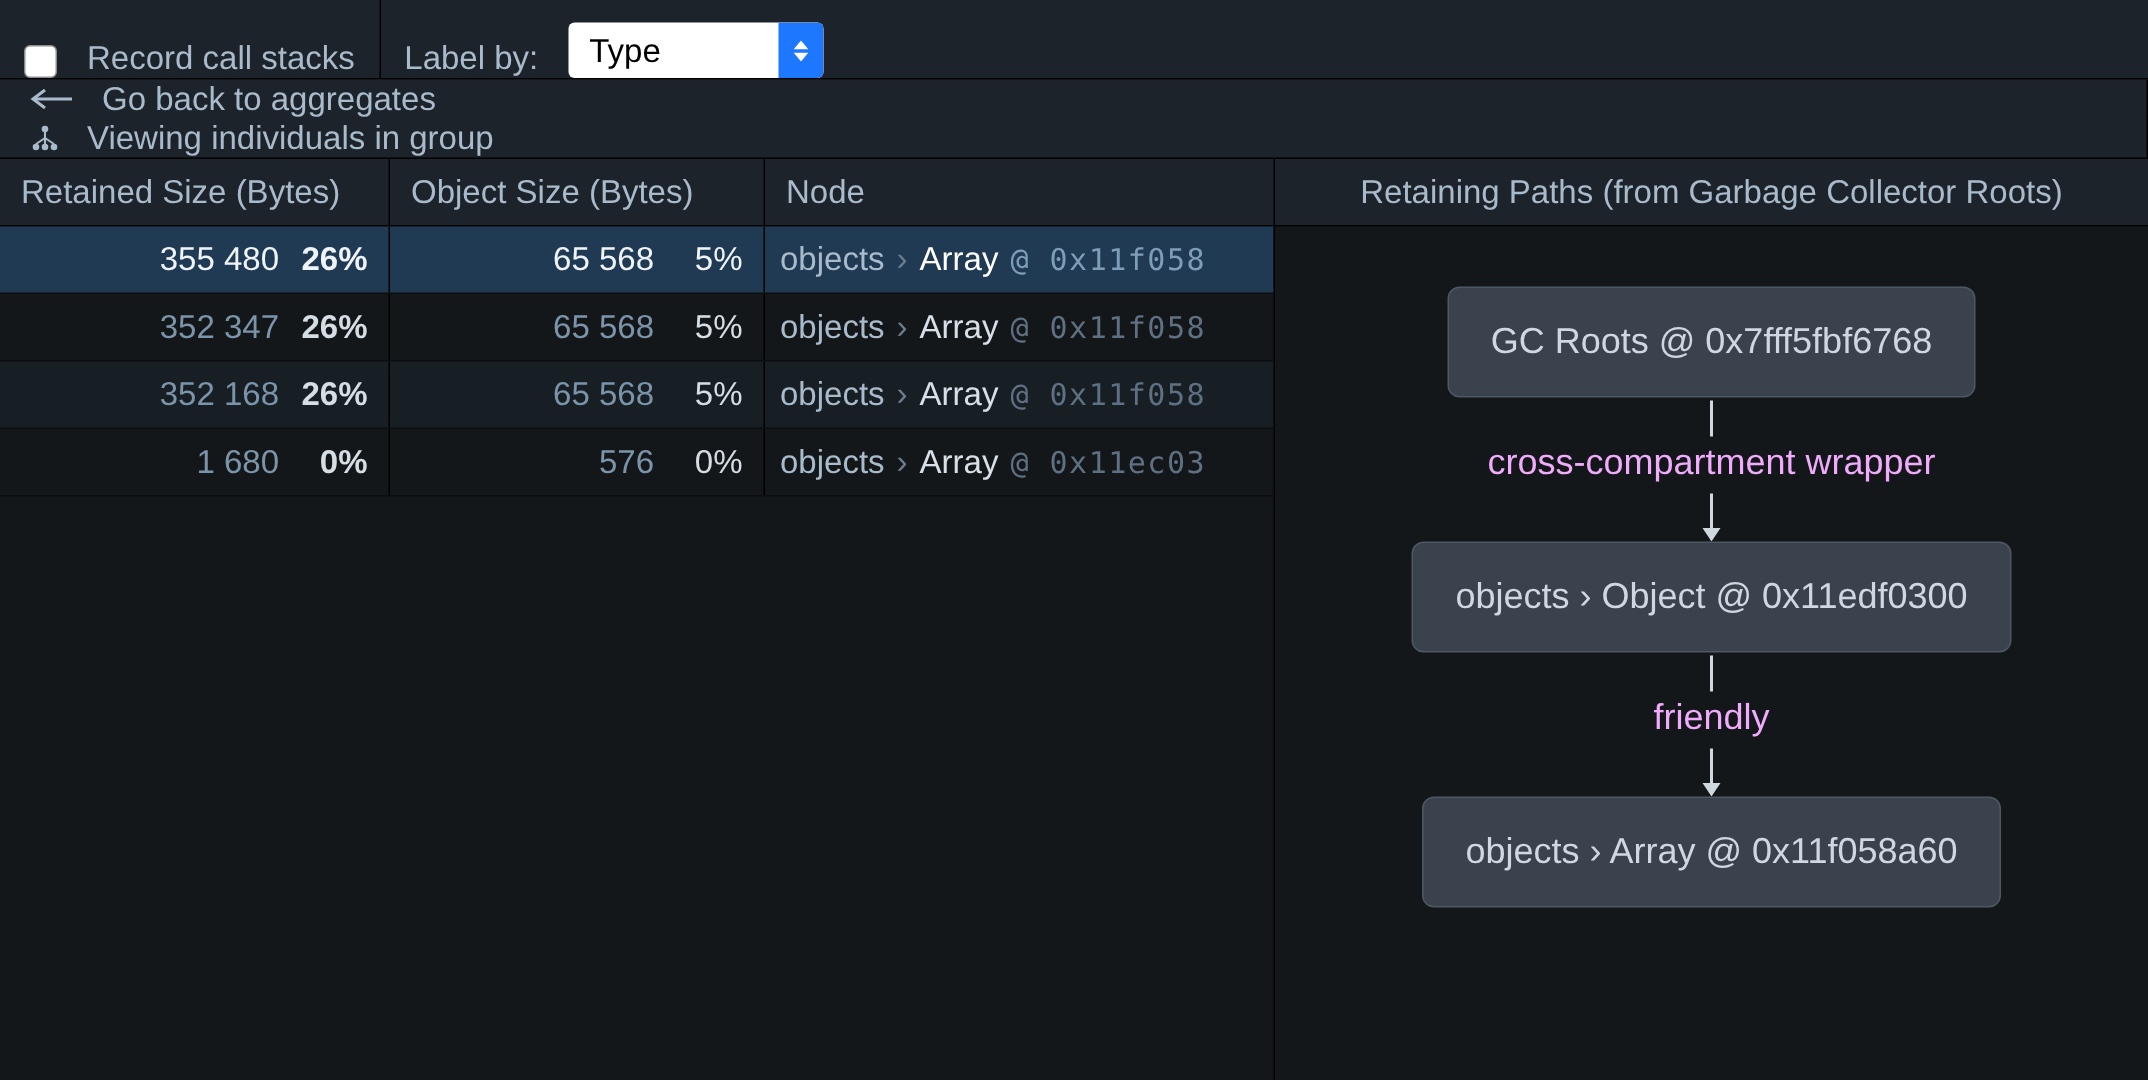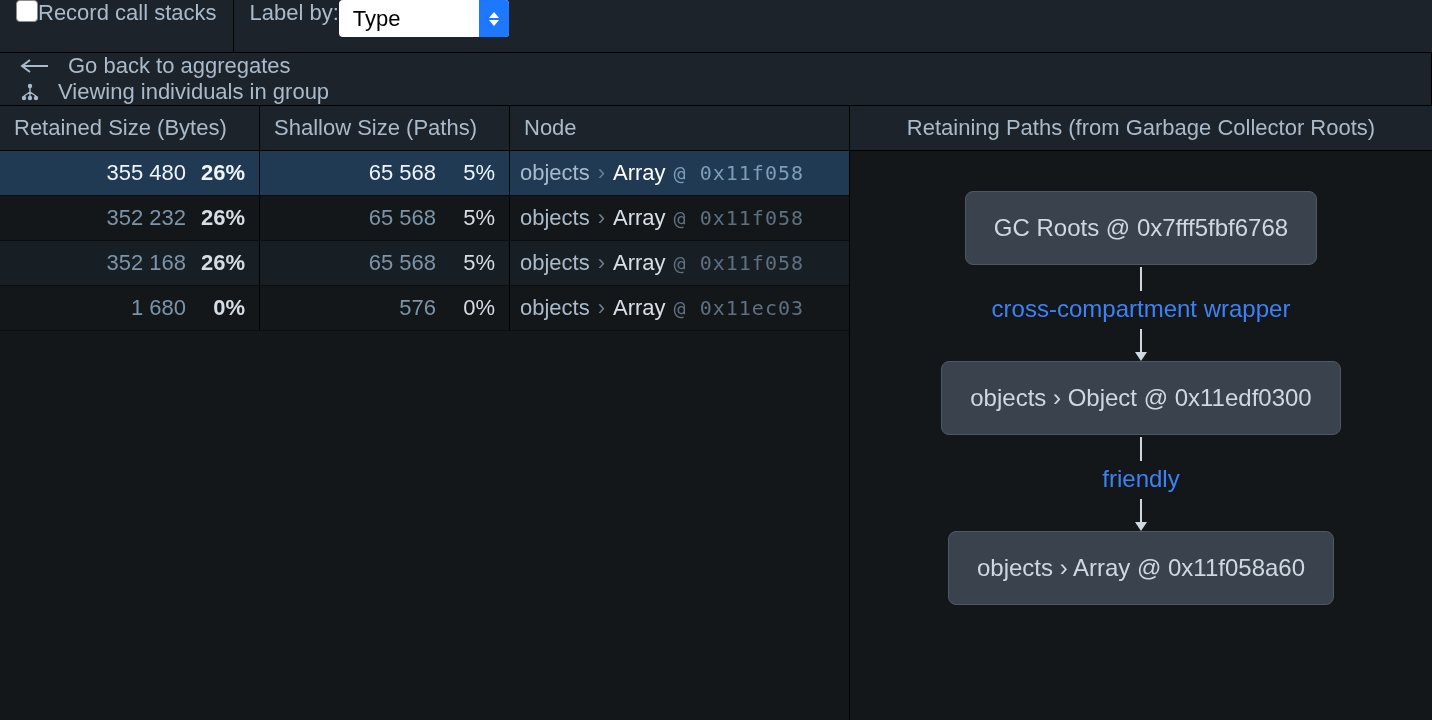--- a/index.html
+++ b/index.html
@@ -14,24 +14,24 @@
   
   .toolbar {
     display: flex;
     align-items: stretch;
     height: 53px;
     border-bottom: 1px solid #000;
     background: #1d232a;
     font-size: 22px;
   }
   .toolbar .cell {
-    display: flex; align-items: flex-start;
+    display: flex; align-items: flex-end;
     padding: 0 16px;
     border-right: 1px solid #000;
-    gap: 0;
+    gap: 20px;
   }
   .toolbar .cell:last-child { border-right: none; }
   .checkbox {
     width: 22px; height: 22px;
     border-radius: 4px;
     background: #fff;
     border: 1px solid #8d8d8d;
     flex: none;
   }
   .select-wrap {
@@ -159,21 +159,21 @@
     background: #3a434d;
     border: 1px solid #4d5862;
     border-radius: 8px;
     padding: 22px 28px;
     color: #cfd8e1;
     font-size: 24px;
     white-space: nowrap;
   }
   .path-edge {
     display: flex; flex-direction: column; align-items: center;
-    color: #3b82f6;
+    color: #f0abfc;
     font-size: 24px;
     padding: 2px 0 0 0;
   }
   .path-edge .stick-top, .path-edge .stick-bot {
     width: 2px; height: 24px; background: #cfd8e1;
   }
   .path-edge .stick-bot { height: 24px; position: relative; }
   .path-edge .arrowhead {
     width: 0; height: 0;
     border-left: 6px solid transparent;
@@ -232,21 +232,21 @@
 </div>
 
 <div class="main">
 
   <div class="left">
     <div class="thead">
       <div class="th col-ret">
           <span>Retained Size (Bytes)</span>
         </div>
       <div class="th col-sha">
-          <span>Shallow Size (Paths)</span>
+          <span>Object Size (Bytes)</span>
         </div>
       <div class="th col-node">
           <span>Node</span>
         </div>
     </div>
     <div class="tbody">
 
       <div class="trow selected">
         <div class="col-ret cell-num">
           <span class="sz-main">355 480</span>
@@ -259,21 +259,21 @@
         <div class="col-node cell-node">
           <span class="node-cat">objects</span>
           <span class="node-sep">›</span>
           <span class="node-type">Array</span>
           <span class="node-addr">@ 0x11f058</span>
         </div>
       </div>
 
       <div class="trow alt0">
         <div class="col-ret cell-num">
-          <span class="sz-main">352 232</span>
+          <span class="sz-main">352 347</span>
           <span class="sz-pct">26%</span>
         </div>
         <div class="col-sha cell-num">
           <span class="sz-main">65 568</span>
           <span class="sz-pct">5%</span>
         </div>
         <div class="col-node cell-node">
           <span class="node-cat">objects</span>
           <span class="node-sep">›</span>
           <span class="node-type">Array</span>

